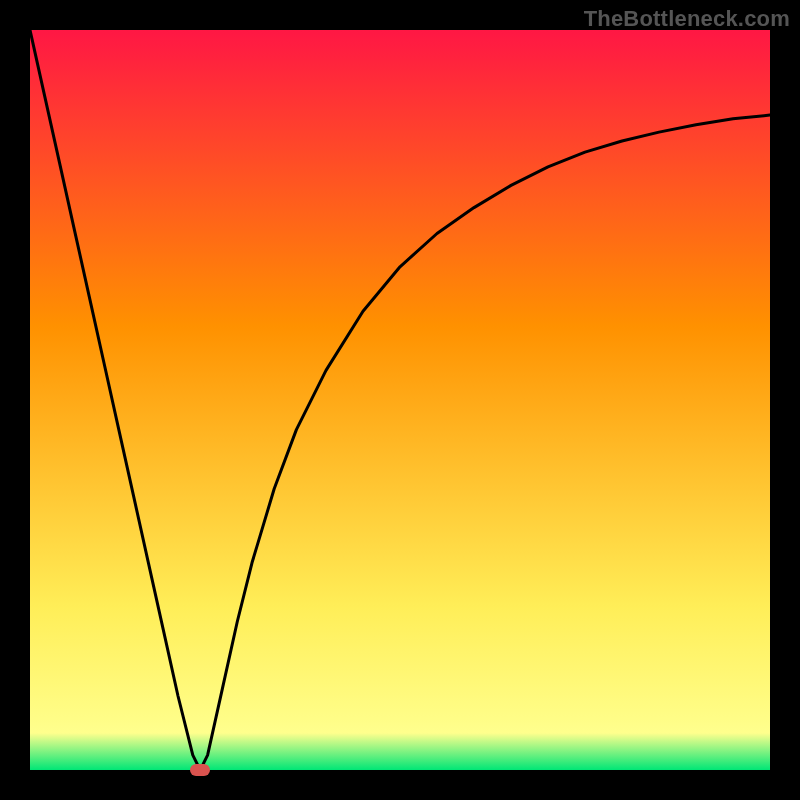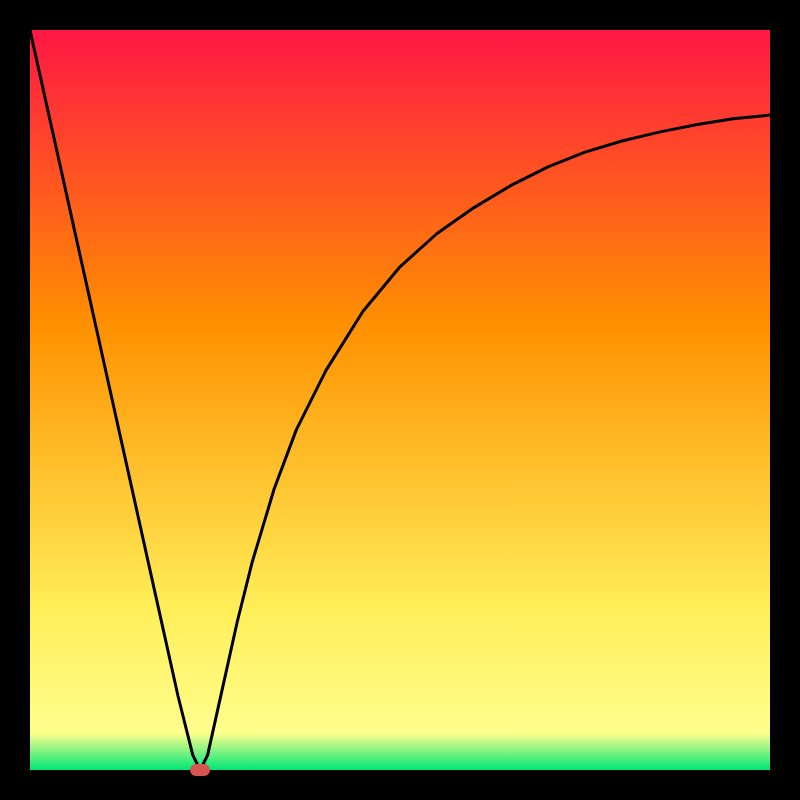--- a/index.html
+++ b/index.html
@@ -50,20 +50,21 @@
     background: #d9534f;
     border-radius: 6px;
     z-index: 3;
     transform: translate(-50%, -50%);
   }
 </style>
 </head>
 <body>
 
 <div class="chart-container">
+  <div class="watermark">TheBottleneck.com</div>
   <div class="frame">
     <svg class="gradient" viewBox="0 0 740 740" preserveAspectRatio="none">
       <defs>
         <linearGradient id="bg-grad" x1="0" y1="0" x2="0" y2="1">
           <stop id="g-stop-0" offset="0%" stop-color="#ff1744"></stop>
           <stop id="g-stop-1" offset="40%" stop-color="#ff9100"></stop>
           <stop id="g-stop-2" offset="78%" stop-color="#ffee58"></stop>
           <stop id="g-stop-2b" offset="95%" stop-color="#ffff8d"></stop>
           <stop id="g-stop-3" offset="100%" stop-color="#00e676"></stop>
         </linearGradient>

